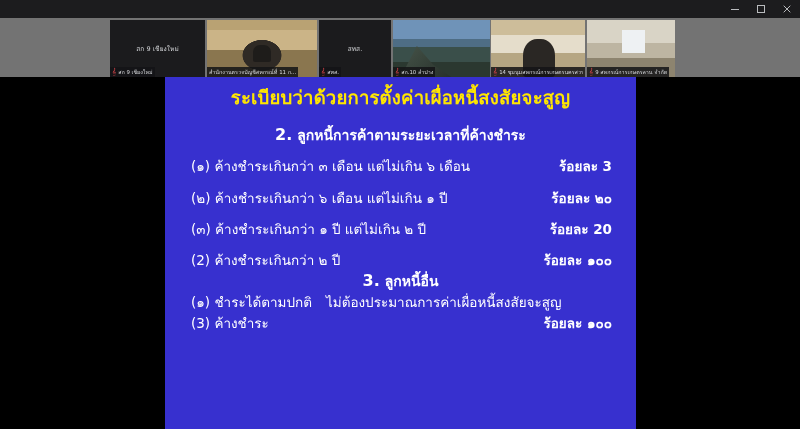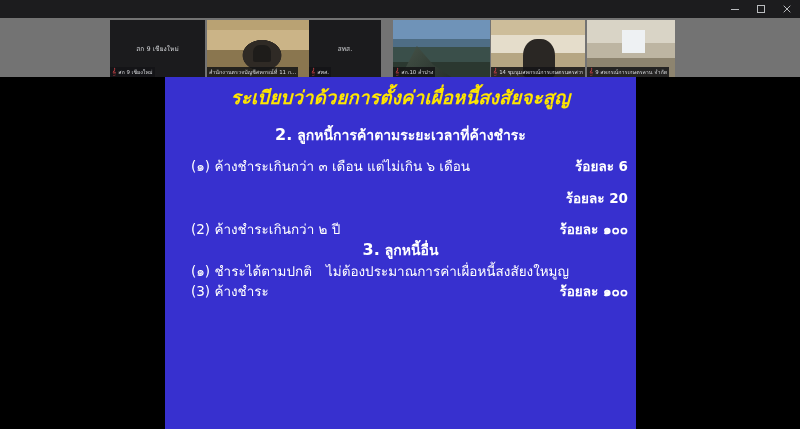--- a/index.html
+++ b/index.html
@@ -168,21 +168,20 @@
   }
 
   .slide-title {
     margin-top: 10px;
     text-align: center;
     color: #ffe600;
     font-size: 18.5px;
     font-weight: 700;
     letter-spacing: .2px;
     line-height: 1.15;
-    font-style: italic;
   }
 
   .heading {
     text-align: center;
     font-size: 14px;
     font-weight: 700;
     color: #ffffff;
     line-height: 1.2;
   }
   .heading .num { font-size: 16px; }
@@ -190,21 +189,21 @@
   .heading.h3 { margin-top: 3px; }
 
   .row {
     display: flex;
     align-items: flex-end;
     font-size: 13.5px;
     line-height: 1.2;
     color: #ffffff;
     margin-top: 15px;
     padding-left: 26px;
-    padding-right: 8px;
+    padding-right: 24px;
   }
   .row .desc { white-space: nowrap; }
   .row .rate {
     margin-left: auto;
     white-space: nowrap;
     font-weight: 700;
   }
   .row.first { margin-top: 14px; }
   .row.wide .rate { font-weight: 400; margin-left: 14px; }
 
@@ -244,21 +243,21 @@
       </div>
     </div>
 
     <div class="tile active" style="left:207px; width:110px;">
       <div class="ph room-podium"></div>
       <div class="tile-label">
         <span class="nm">สำนักงานตรวจบัญชีสหกรณ์ที่ 11 ก...</span>
       </div>
     </div>
 
-    <div class="tile audio-only" style="left:309px; width:72px;">
+    <div class="tile audio-only" style="left:319px; width:72px;">
       <span class="tile-name-center">สทส.</span>
       <div class="tile-label">
         <span class="mic">𝄞</span>
         <span class="nm">สทส.</span>
       </div>
     </div>
 
     <div class="tile" style="left:393px; width:97px;">
       <div class="ph mountain"></div>
       <div class="tile-label">
@@ -290,39 +289,44 @@
 
       <div class="slide-title">ระเบียบว่าด้วยการตั้งค่าเผื่อหนี้สงสัยจะสูญ</div>
 
       <div class="heading h2">
         <span class="num">2.</span>
         <span>ลูกหนี้การค้าตามระยะเวลาที่ค้างชำระ</span>
       </div>
 
       <div class="row first">
         <span class="desc">(๑) ค้างชำระเกินกว่า ๓ เดือน แต่ไม่เกิน ๖ เดือน</span>
-        <span class="rate">ร้อยละ 6</span>
+        <span class="rate">ร้อยละ 3</span>
       </div>
       <div class="row">
+        <span class="desc">(๒) ค้างชำระเกินกว่า ๖ เดือน แต่ไม่เกิน ๑ ปี</span>
+        <span class="rate">ร้อยละ ๒๐</span>
+      </div>
+      <div class="row">
+        <span class="desc">(๓) ค้างชำระเกินกว่า ๑ ปี แต่ไม่เกิน ๒ ปี</span>
         <span class="rate">ร้อยละ 20</span>
       </div>
       <div class="row">
         <span class="desc">(2) ค้างชำระเกินกว่า ๒ ปี</span>
         <span class="rate">ร้อยละ ๑๐๐</span>
       </div>
 
       <div class="heading h3">
         <span class="num">3.</span>
         <span>ลูกหนี้อื่น</span>
       </div>
 
       <div class="group-3">
         <div class="row wide">
           <span class="desc">(๑) ชำระได้ตามปกติ</span>
-          <span class="rate">ไม่ต้องประมาณการค่าเผื่อหนี้สงสัยงใหมูญ</span>
+          <span class="rate">ไม่ต้องประมาณการค่าเผื่อหนี้สงสัยจะสูญ</span>
         </div>
         <div class="row">
           <span class="desc">(3) ค้างชำระ</span>
           <span class="rate">ร้อยละ ๑๐๐</span>
         </div>
       </div>
 
     </div>
   </div>
 

